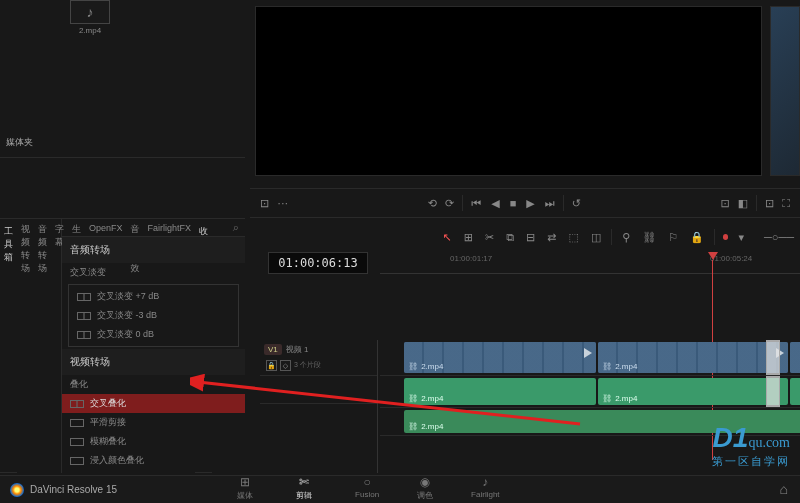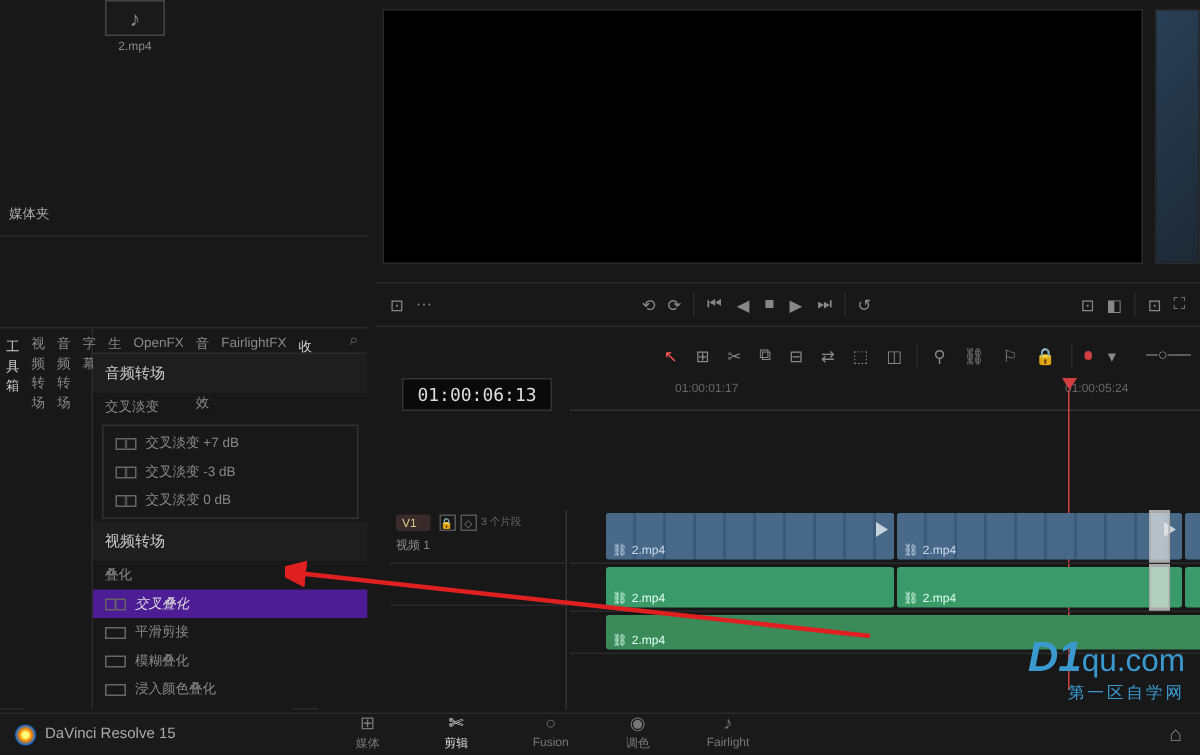--- a/index.html
+++ b/index.html
@@ -32,21 +32,21 @@
 
 .mid-area { position: absolute; top: 218px; left: 0; width: 245px; bottom: 30px; display: flex; border-top: 1px solid #2a2a2a; }
 .fx-categories { width: 62px; border-right: 1px solid #2a2a2a; display: flex; flex-direction: row; }
 .fx-title { font-size: 9px; color: #ccc; padding: 6px 4px; border-bottom: 1px solid #2a2a2a; }
 .fx-cat { font-size: 9px; color: #888; padding: 4px 4px; cursor: pointer; }
 .fx-list { flex: 1; display: flex; flex-direction: column; overflow: hidden; }
 .fx-search { height: 20px; display: flex; justify-content: flex-end; padding: 2px 6px; border-bottom: 1px solid #2a2a2a; }
 .fx-search-icon { color: #666; font-size: 11px; }
 .fx-section-header { font-size: 10px; color: #ccc; padding: 6px 8px; background: #1e1e1e; }
 .fx-item { display: flex; align-items: center; gap: 6px; padding: 3px 8px; font-size: 9px; color: #888; cursor: pointer; }
-.fx-item.selected { background: #4c1d95; color: #ddd; font-style: italic; }
+.fx-item.selected { background: #7f1d1d; color: #ddd; }
 .fx-item-icon { display: inline-block; width: 14px; height: 8px; border: 1px solid #666; position: relative; }
 .fx-item-icon.cross { background: linear-gradient(to right, transparent 40%, #666 50%, transparent 60%); }
 .fx-box { border: 1px solid #333; margin: 2px 6px; padding: 2px 0; }
 
 
 .tl-toolbar { position: absolute; top: 225px; left: 260px; right: 0; height: 24px; display: flex; align-items: center; gap: 8px; padding: 0 4px; }
 .tl-tool { color: #888; font-size: 11px; cursor: pointer; padding: 2px; }
 .tl-tool.arrow { color: #ff5555; }
 .tl-red-dot { width: 6px; height: 6px; background: #d04040; border-radius: 50%; }
 
@@ -55,21 +55,21 @@
 
 
 .ruler { position: absolute; top: 252px; left: 380px; right: 0; height: 22px; border-bottom: 1px solid #333; display: flex; }
 .ruler-tick { position: absolute; font-size: 8px; color: #666; top: 2px; }
 .playhead { position: absolute; top: 252px; width: 10px; height: 200px; pointer-events: none; }
 .playhead-head { width: 0; height: 0; border-left: 5px solid transparent; border-right: 5px solid transparent; border-top: 8px solid #d04040; }
 .playhead-line { width: 1px; height: 200px; background: #d04040; margin-left: 4px; }
 
 
 .track-headers { position: absolute; top: 340px; left: 260px; width: 118px; bottom: 30px; border-right: 1px solid #333; }
-.track-header { display: flex; gap: 4px; padding: 3px 4px; border-bottom: 1px solid #2a2a2a; font-size: 8px; color: #888; flex-direction: column; }
+.track-header { display: flex; align-items: center; gap: 4px; padding: 3px 4px; border-bottom: 1px solid #2a2a2a; font-size: 8px; color: #888; }
 .track-tag { background: #3a2a2a; color: #cc8; padding: 1px 4px; font-size: 8px; border-radius: 2px; }
 .track-btn { width: 11px; height: 11px; border: 1px solid #555; font-size: 7px; display: flex; align-items: center; justify-content: center; cursor: pointer; }
 .track-header.v1 { height: 36px; flex-wrap: wrap; }
 .track-header.a1 { height: 32px; flex-wrap: wrap; align-content: flex-start; }
 .track-sub { display: flex; gap: 3px; width: 100%; padding-left: 2px; }
 
 
 .clips { position: absolute; top: 340px; left: 380px; right: 0; bottom: 30px; }
 .clip-row { position: relative; height: 36px; border-bottom: 1px solid #2a2a2a; }
 .clip-row.a1 { height: 32px; }
@@ -90,21 +90,21 @@
 .page-tabs { display: flex; gap: 38px; margin-left: 90px; }
 .page-tab { display: flex; flex-direction: column; align-items: center; gap: 1px; font-size: 8px; color: #777; cursor: pointer; }
 .page-tab.active { color: #ddd; }
 .page-tab.active .pt-underline { width: 26px; height: 2px; background: #d04040; margin-top: 1px; }
 .pt-icon { font-size: 12px; }
 .home-icon { position: absolute; right: 12px; bottom: 6px; color: #888; font-size: 14px; }
 
 
 .watermark { position: absolute; right: 10px; bottom: 34px; color: #3a9ad0; font-family: Arial; text-align: right; pointer-events: none; }
 .wm-big { font-size: 28px; font-weight: bold; font-style: italic; }
-.wm-q { font-size: 21px; }
+.wm-q { font-size: 14px; font-family: Liberation Serif, serif; }
 .wm-cn { font-size: 11px; letter-spacing: 2px; }
 
 
 .red-arrow { position: absolute; pointer-events: none; }
 </style>
 </head>
 <body>
 
 <div class="top-area">
   <div class="media-pool">

